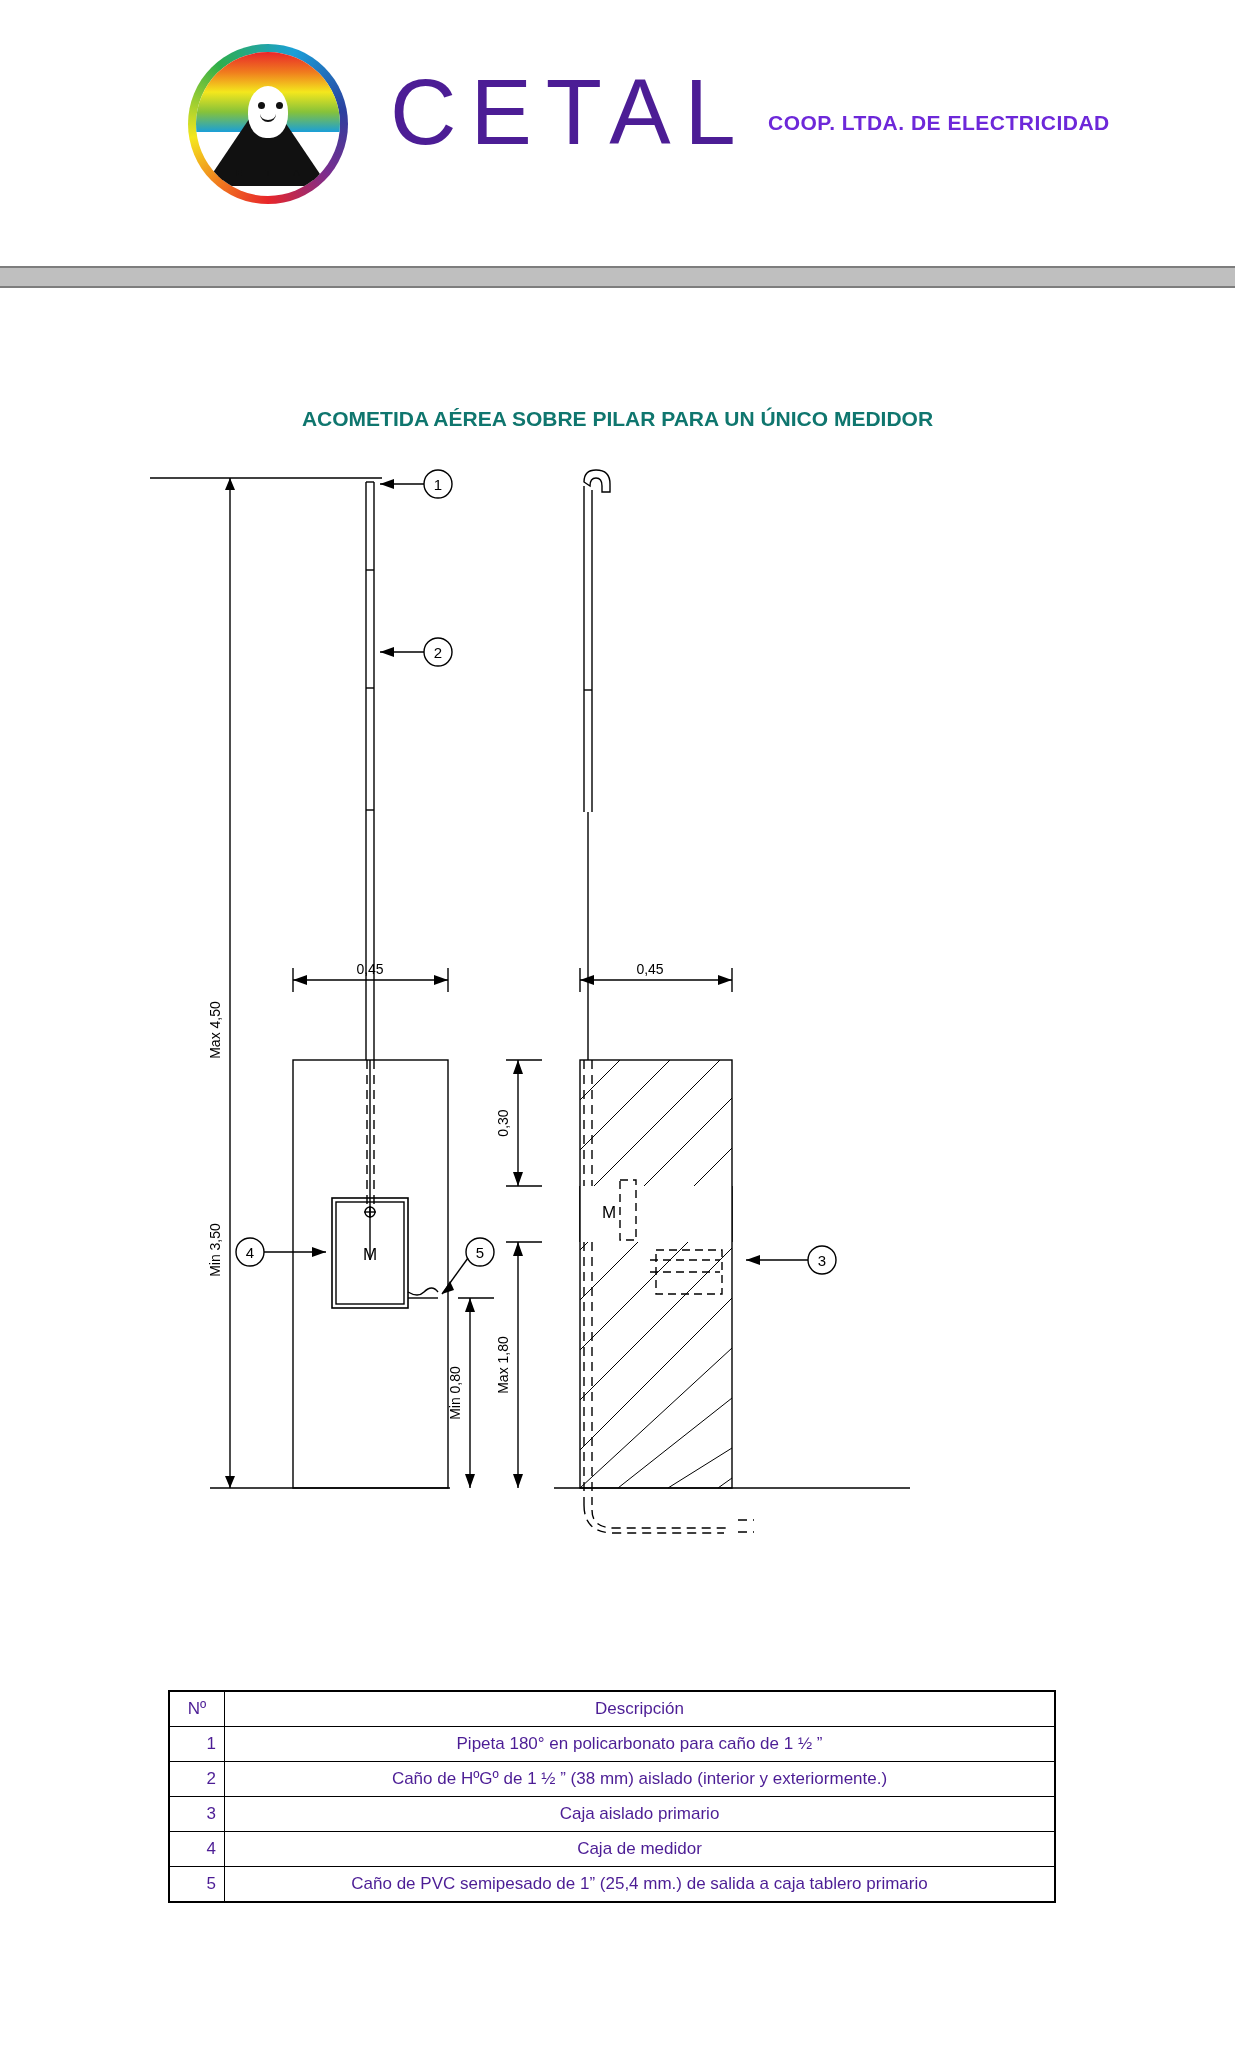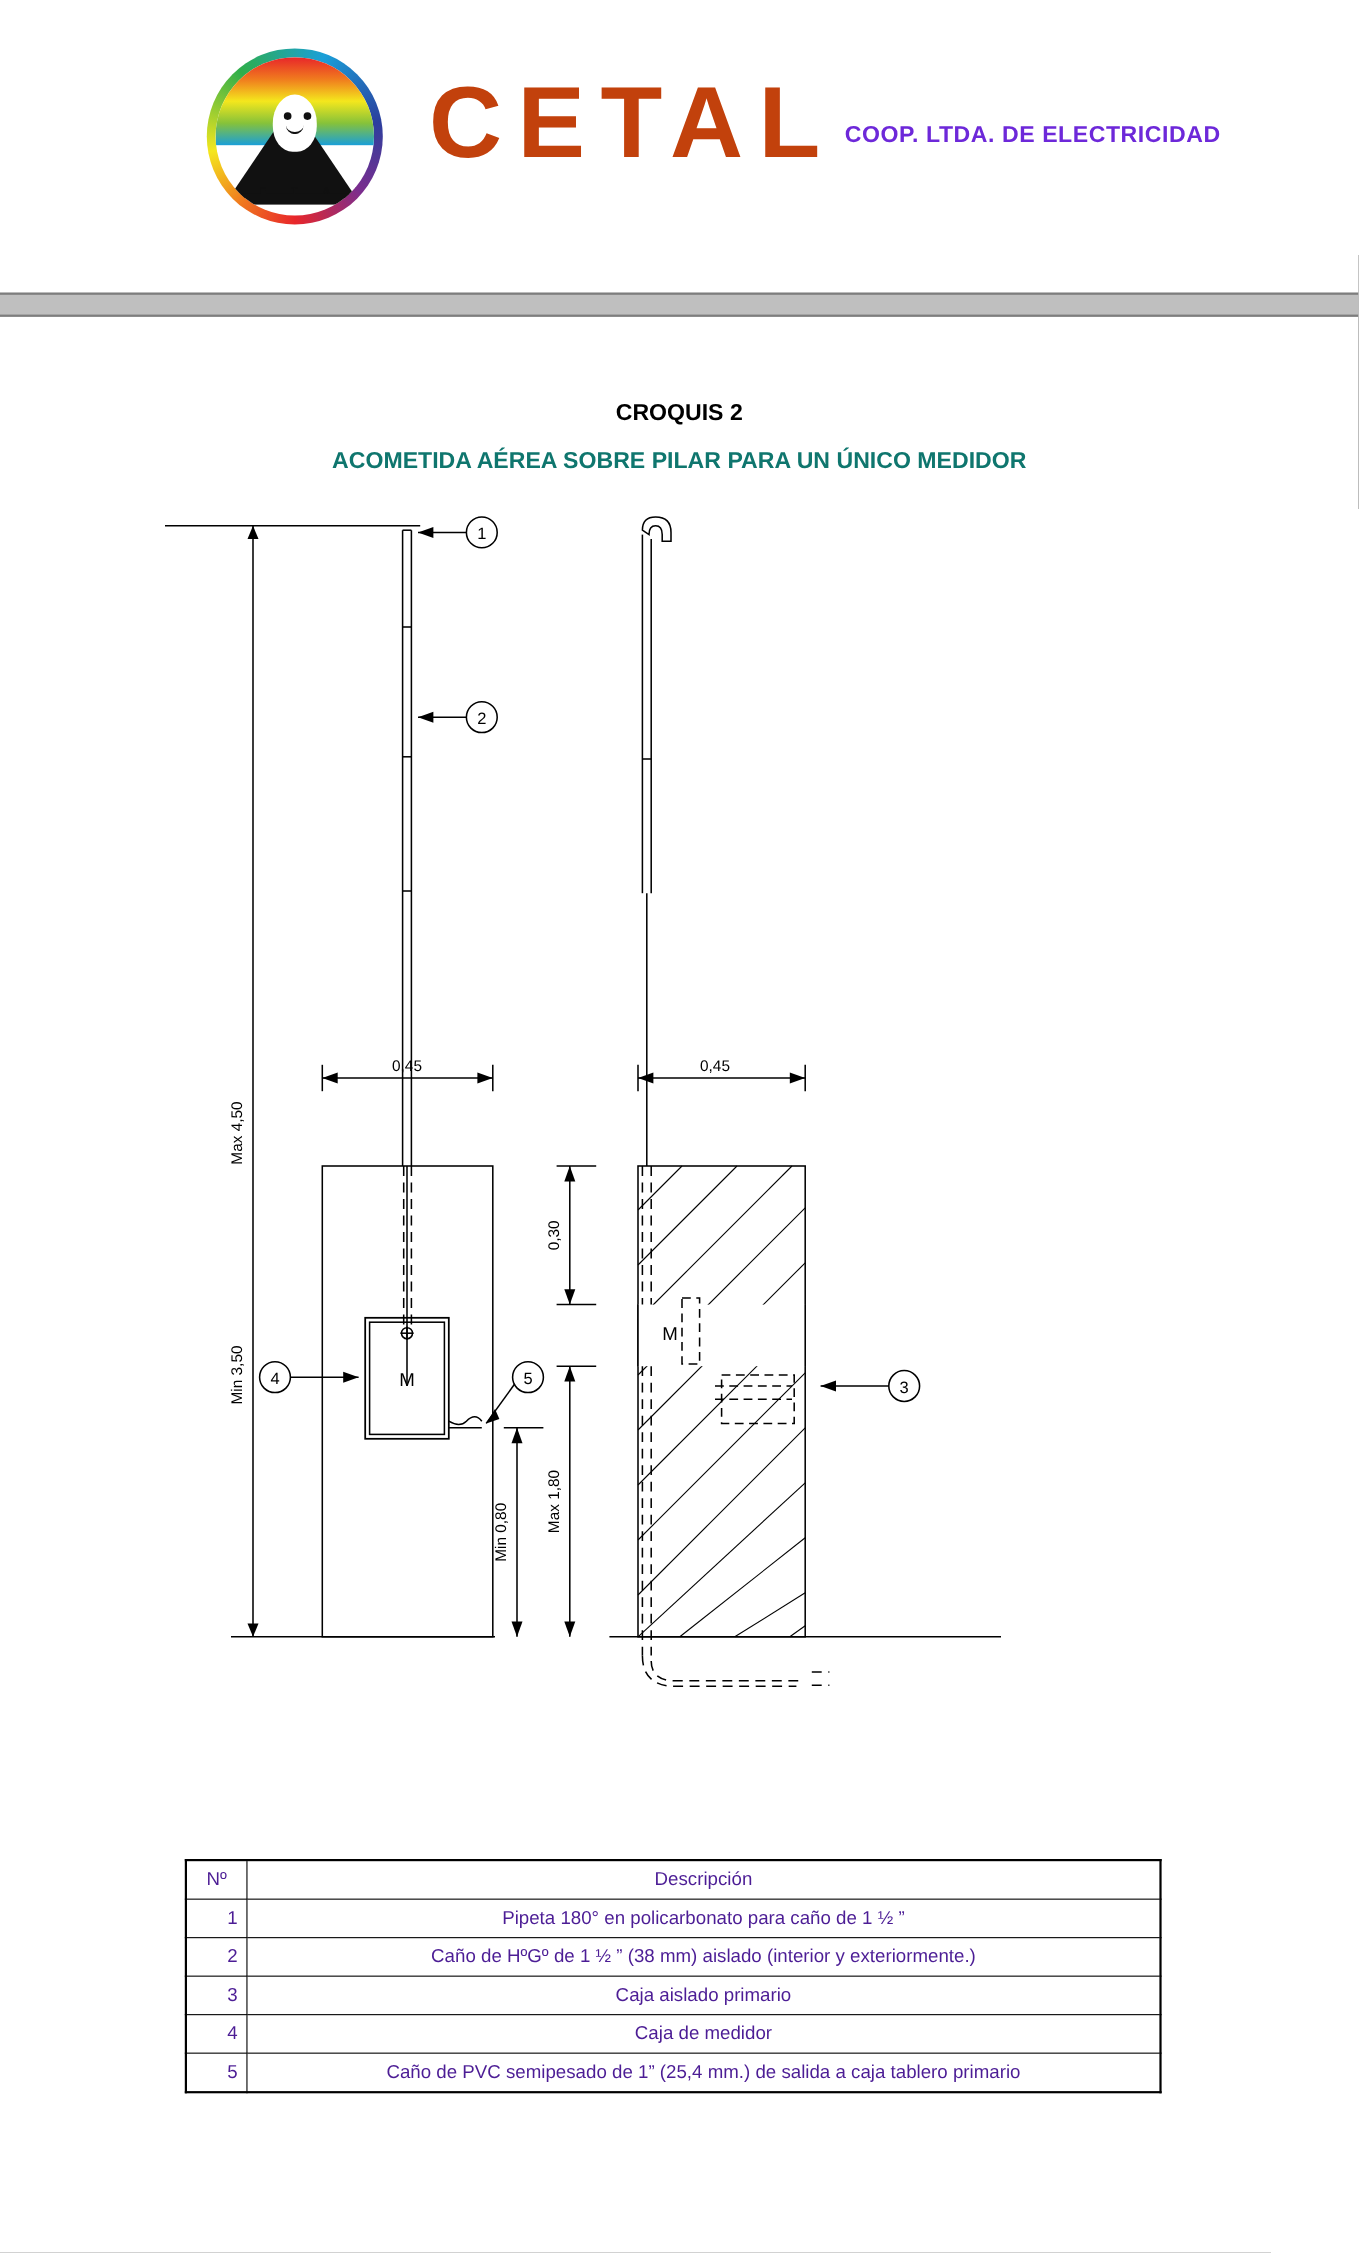--- a/index.html
+++ b/index.html
@@ -103,23 +103,23 @@
     font-size: 9px;
     font-weight: bold;
     color: #111;
     letter-spacing: 1px;
   }
   .brand-main {
     position: absolute;
     left: 390px;
     top: 66px;
     font-size: 92px;
-    font-weight: bold;
+    font-weight: normal;
     letter-spacing: 14px;
-    color: #c2410c;
+    color: #4c1d95;
     line-height: 1;
   }
   .brand-sub {
     position: absolute;
     left: 768px;
     top: 108px;
     font-size: 21px;
     font-weight: bold;
     color: #6d28d9;
     letter-spacing: 0.5px;
@@ -214,21 +214,20 @@
         </div>
       </div>
     </div>
     <div class="brand-main">CETAL</div>
     <div class="brand-sub">
       <div>COOP. LTDA. DE ELECTRICIDAD</div>
     </div>
   </div>
   <div class="header-rule"></div>
 
-  <div class="doc-title">CROQUIS 2</div>
   <div class="doc-subtitle">ACOMETIDA AÉREA SOBRE PILAR PARA UN ÚNICO MEDIDOR</div>
 
   <div class="drawing">
     <svg width="930" height="1230" viewBox="0 0 930 1230" xmlns="http://www.w3.org/2000/svg">
       <g stroke="#000" fill="none" stroke-width="1.4">
 
         <line x1="0" y1="18" x2="232" y2="18"></line>
 
         <line x1="80" y1="18" x2="80" y2="1028"></line>
         <path d="M80 18 l-5 12 l10 0 z" fill="#000" stroke="none"></path>

